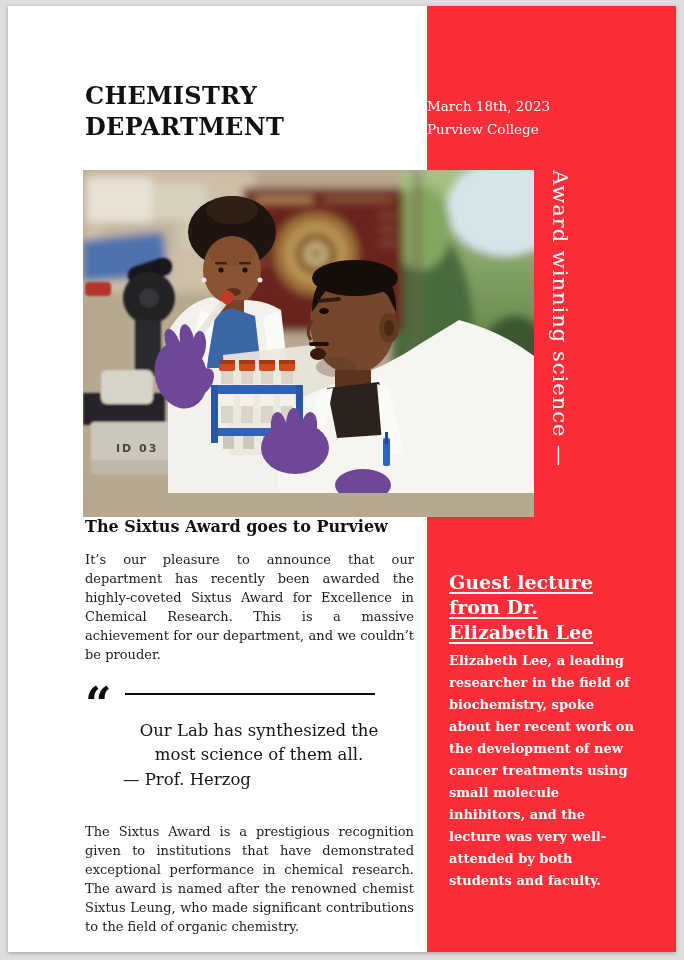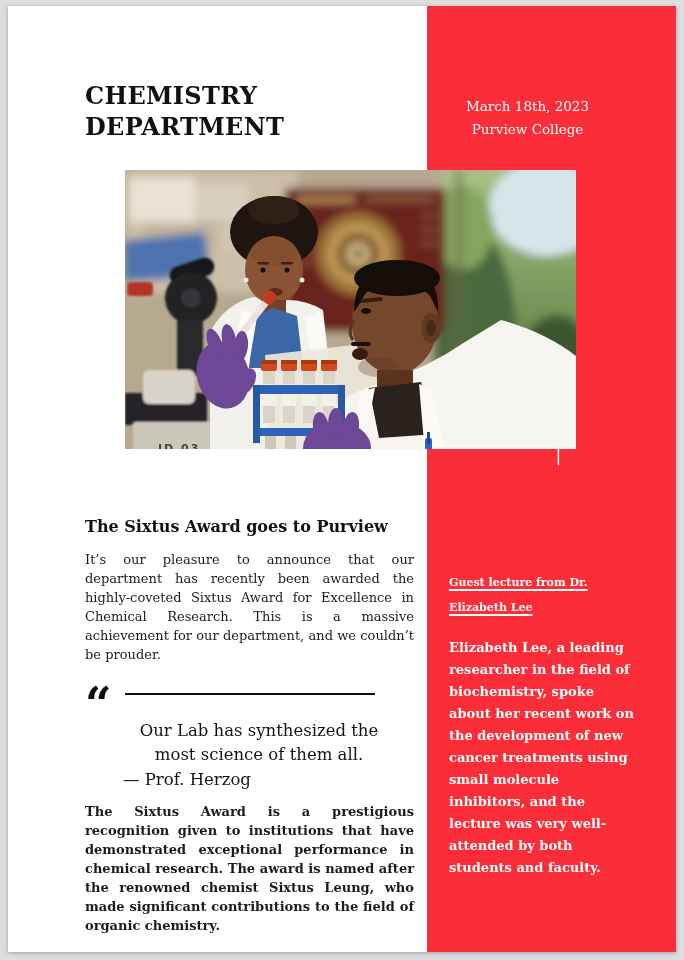--- a/index.html
+++ b/index.html
@@ -14,31 +14,31 @@
     position:absolute; left:8px; top:6px; width:668px; height:946px;
     background:#ffffff;
     box-shadow:0 1px 4px rgba(0,0,0,.28);
   }
   .red-sidebar {
     position:absolute; left:419px; top:0; width:249px; height:946px;
     background:var(--accent, #fb2d38);
   }
   .date-block {
     position:absolute; left:419px; top:89px; width:201px;
-    text-align:center; color:#ffffff;
+    text-align:left; color:#ffffff;
     font-size:13.5px; line-height:23px;
   }
   .masthead {
     position:absolute; left:77px; top:74px; width:330px;
     color:#111111; font-weight:bold; font-size:24px; line-height:31px;
     letter-spacing:.3px;
   }
   .photo {
-    position:absolute; left:75px; top:164px; width:451px; height:279px;
-    z-index:3; overflow:hidden; background:#b7a890;margin-left:42px;
+    position:absolute; left:75px; top:164px; width:451px; height:347px;
+    z-index:3; overflow:hidden; background:#b7a890;
   }
   .photo svg { display:block; width:451px; height:323px; }
   .vertical-tagline {
     position:absolute; left:530px; top:164px; height:332px; width:34px;
     writing-mode:vertical-rl;
     color:#ffffff; font-size:21px; letter-spacing:1px;
     white-space:nowrap;
   }
   .article {
     position:absolute; left:77px; top:509px; width:329px;
@@ -61,31 +61,31 @@
   }
   .quote-rule { flex:1; height:2px; background:#0c0c0c; margin-left:14px; }
   .quote-text {
     width:272px; margin:8px 0 0 38px; text-align:center;
     font-size:16.5px; line-height:24px; color:#141414;
   }
   .quote-attr {
     width:272px; margin:0 0 0 38px; text-align:left;
     font-size:16.5px; line-height:25px; color:#141414;
   }
-  .article .p2 { margin-top:10px;font-weight:bold; }
+  .article .p2 { margin-top:30px; }
   .guest {
     position:absolute; left:441px; top:564px; width:188px;
     color:#ffffff;
   }
   .guest-heading {
-    font-size:11px; line-height:25px; font-weight:bold;
+    font-size:19px; line-height:25px; font-weight:bold;
     text-decoration:underline;
     text-underline-offset:3px;
     text-decoration-thickness:1.5px;
-    margin-bottom:17px;
+    margin-bottom:5px;
   }
   .guest-body { font-size:13px; line-height:22px;font-weight:bold; }
   .guest-note { font-size:13px; line-height:22px; margin-top:14px; }
   .edgarp-link {
     color:#ffffff; text-decoration:underline;
     text-underline-offset:2px; cursor:pointer;
   }
 </style>
 </head>
 <body style="background: rgb(222, 222, 225);">

